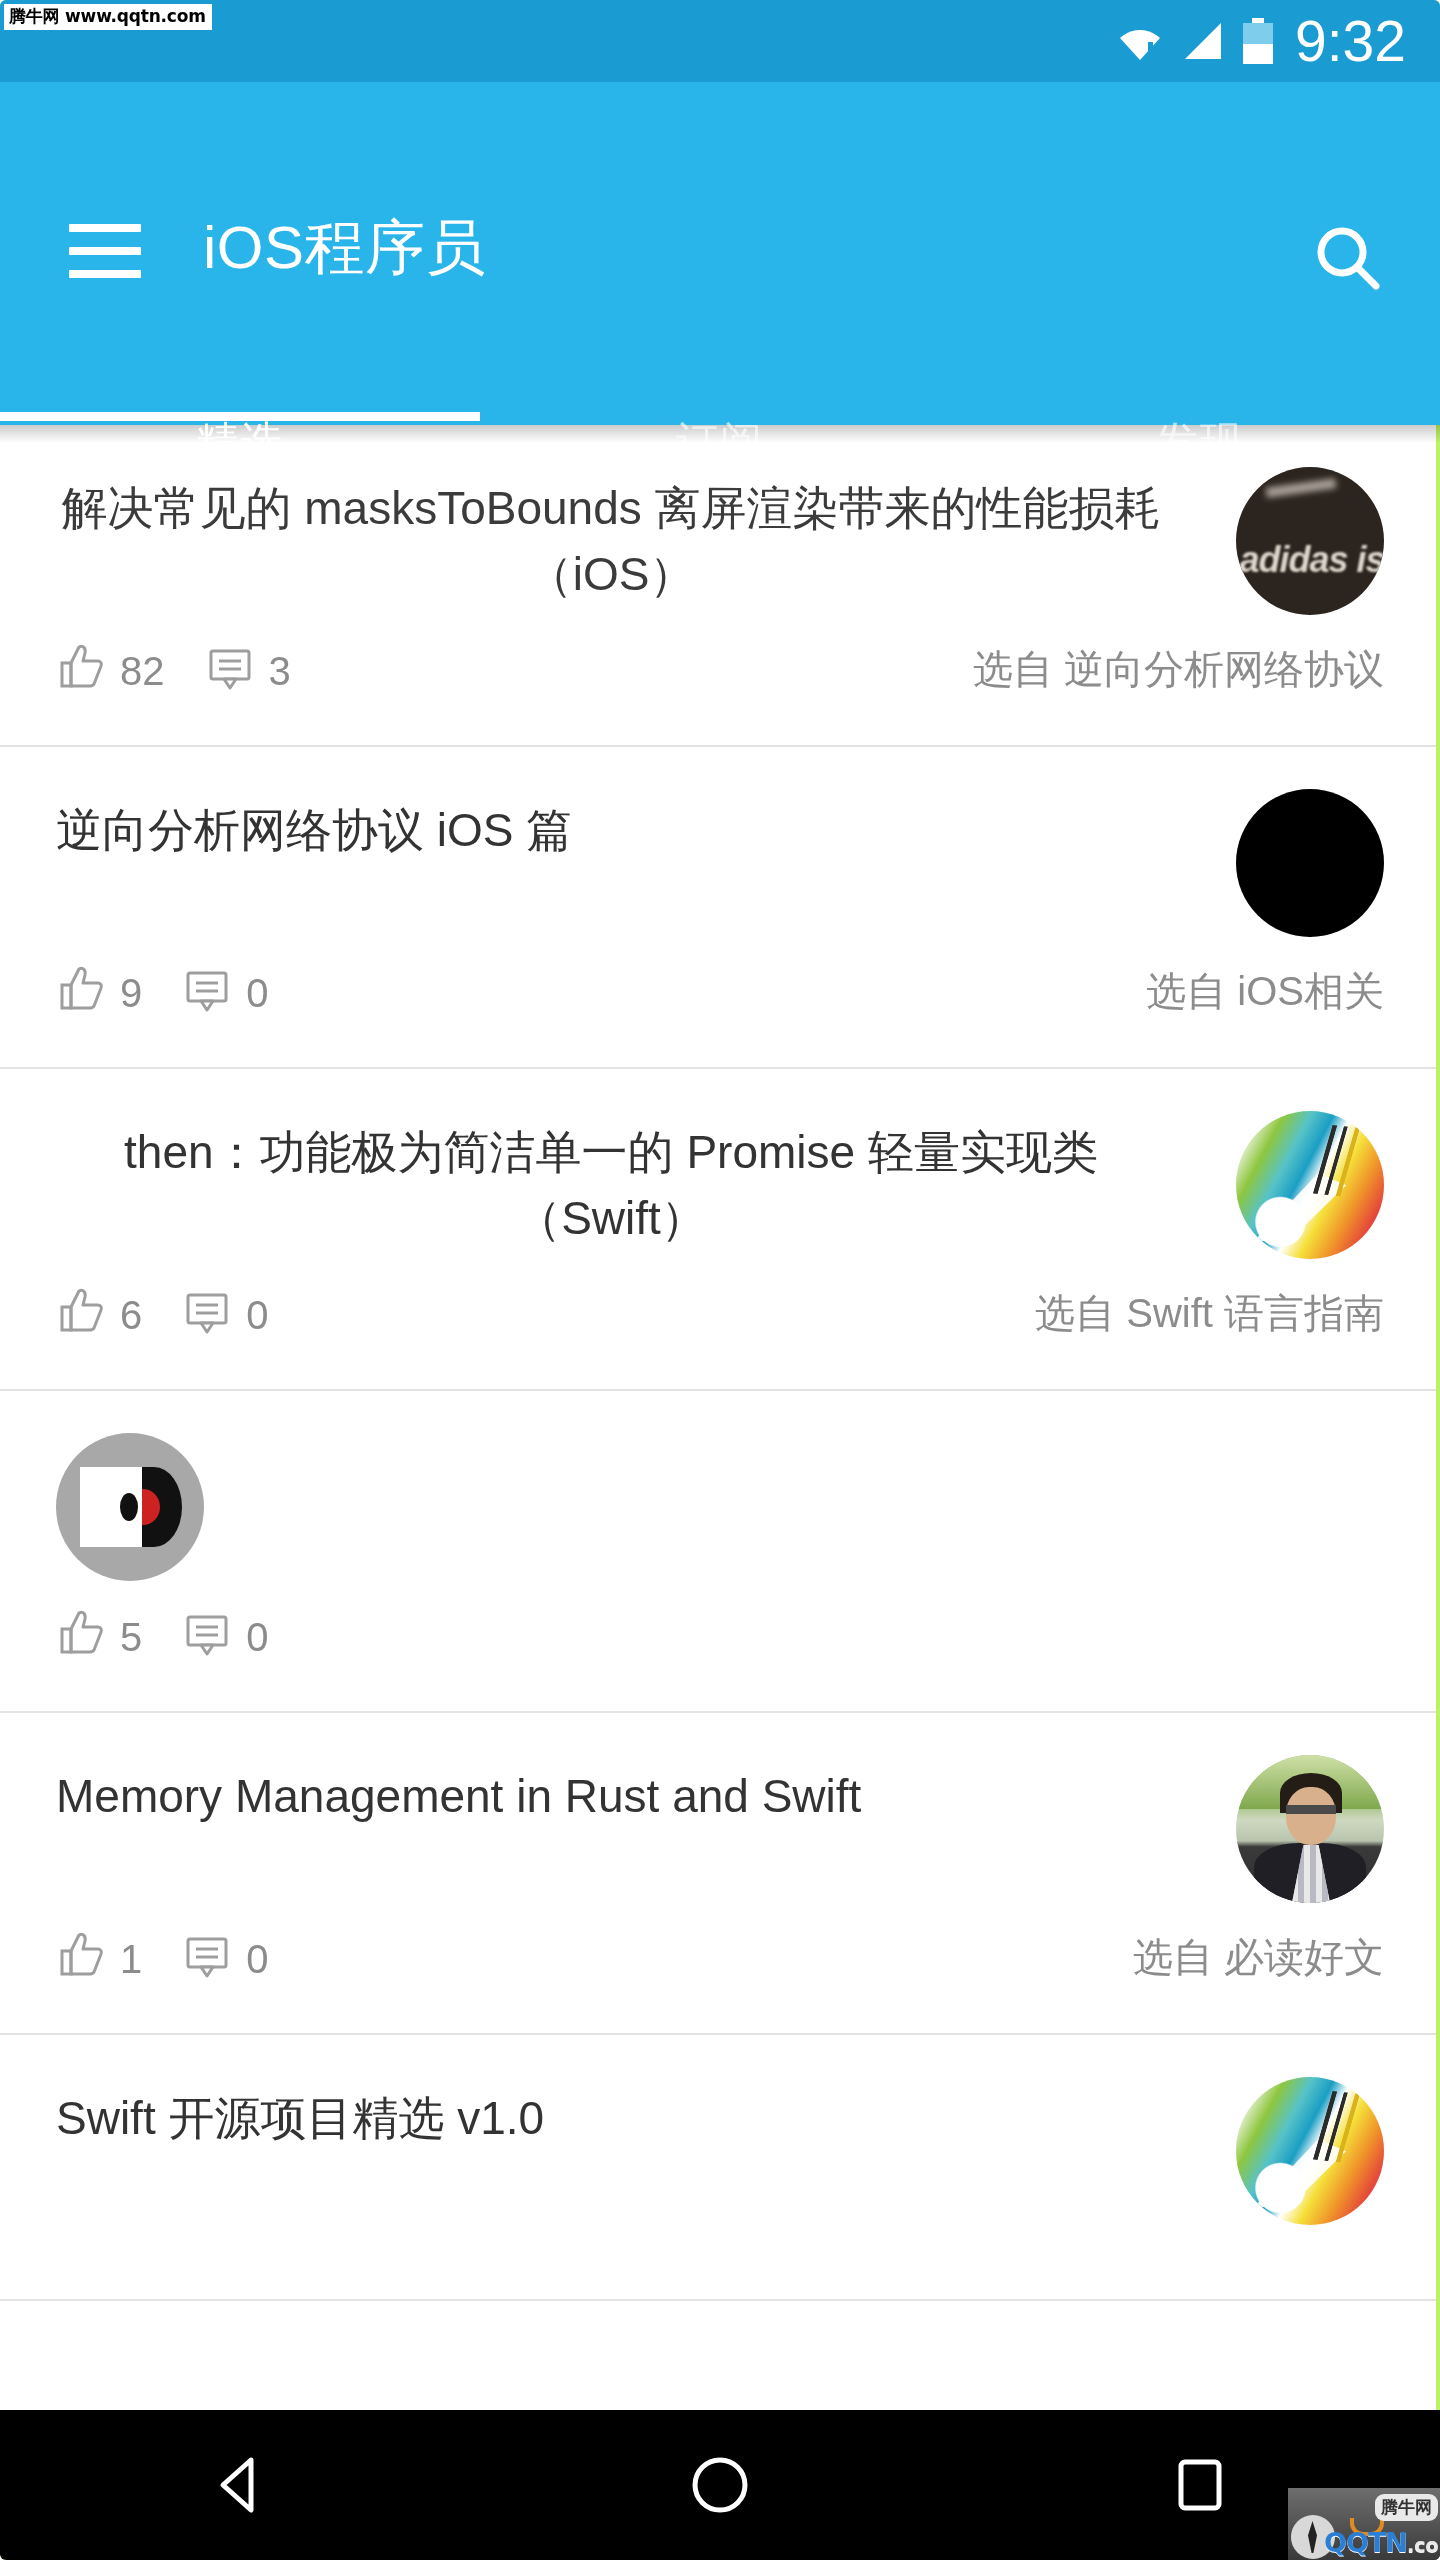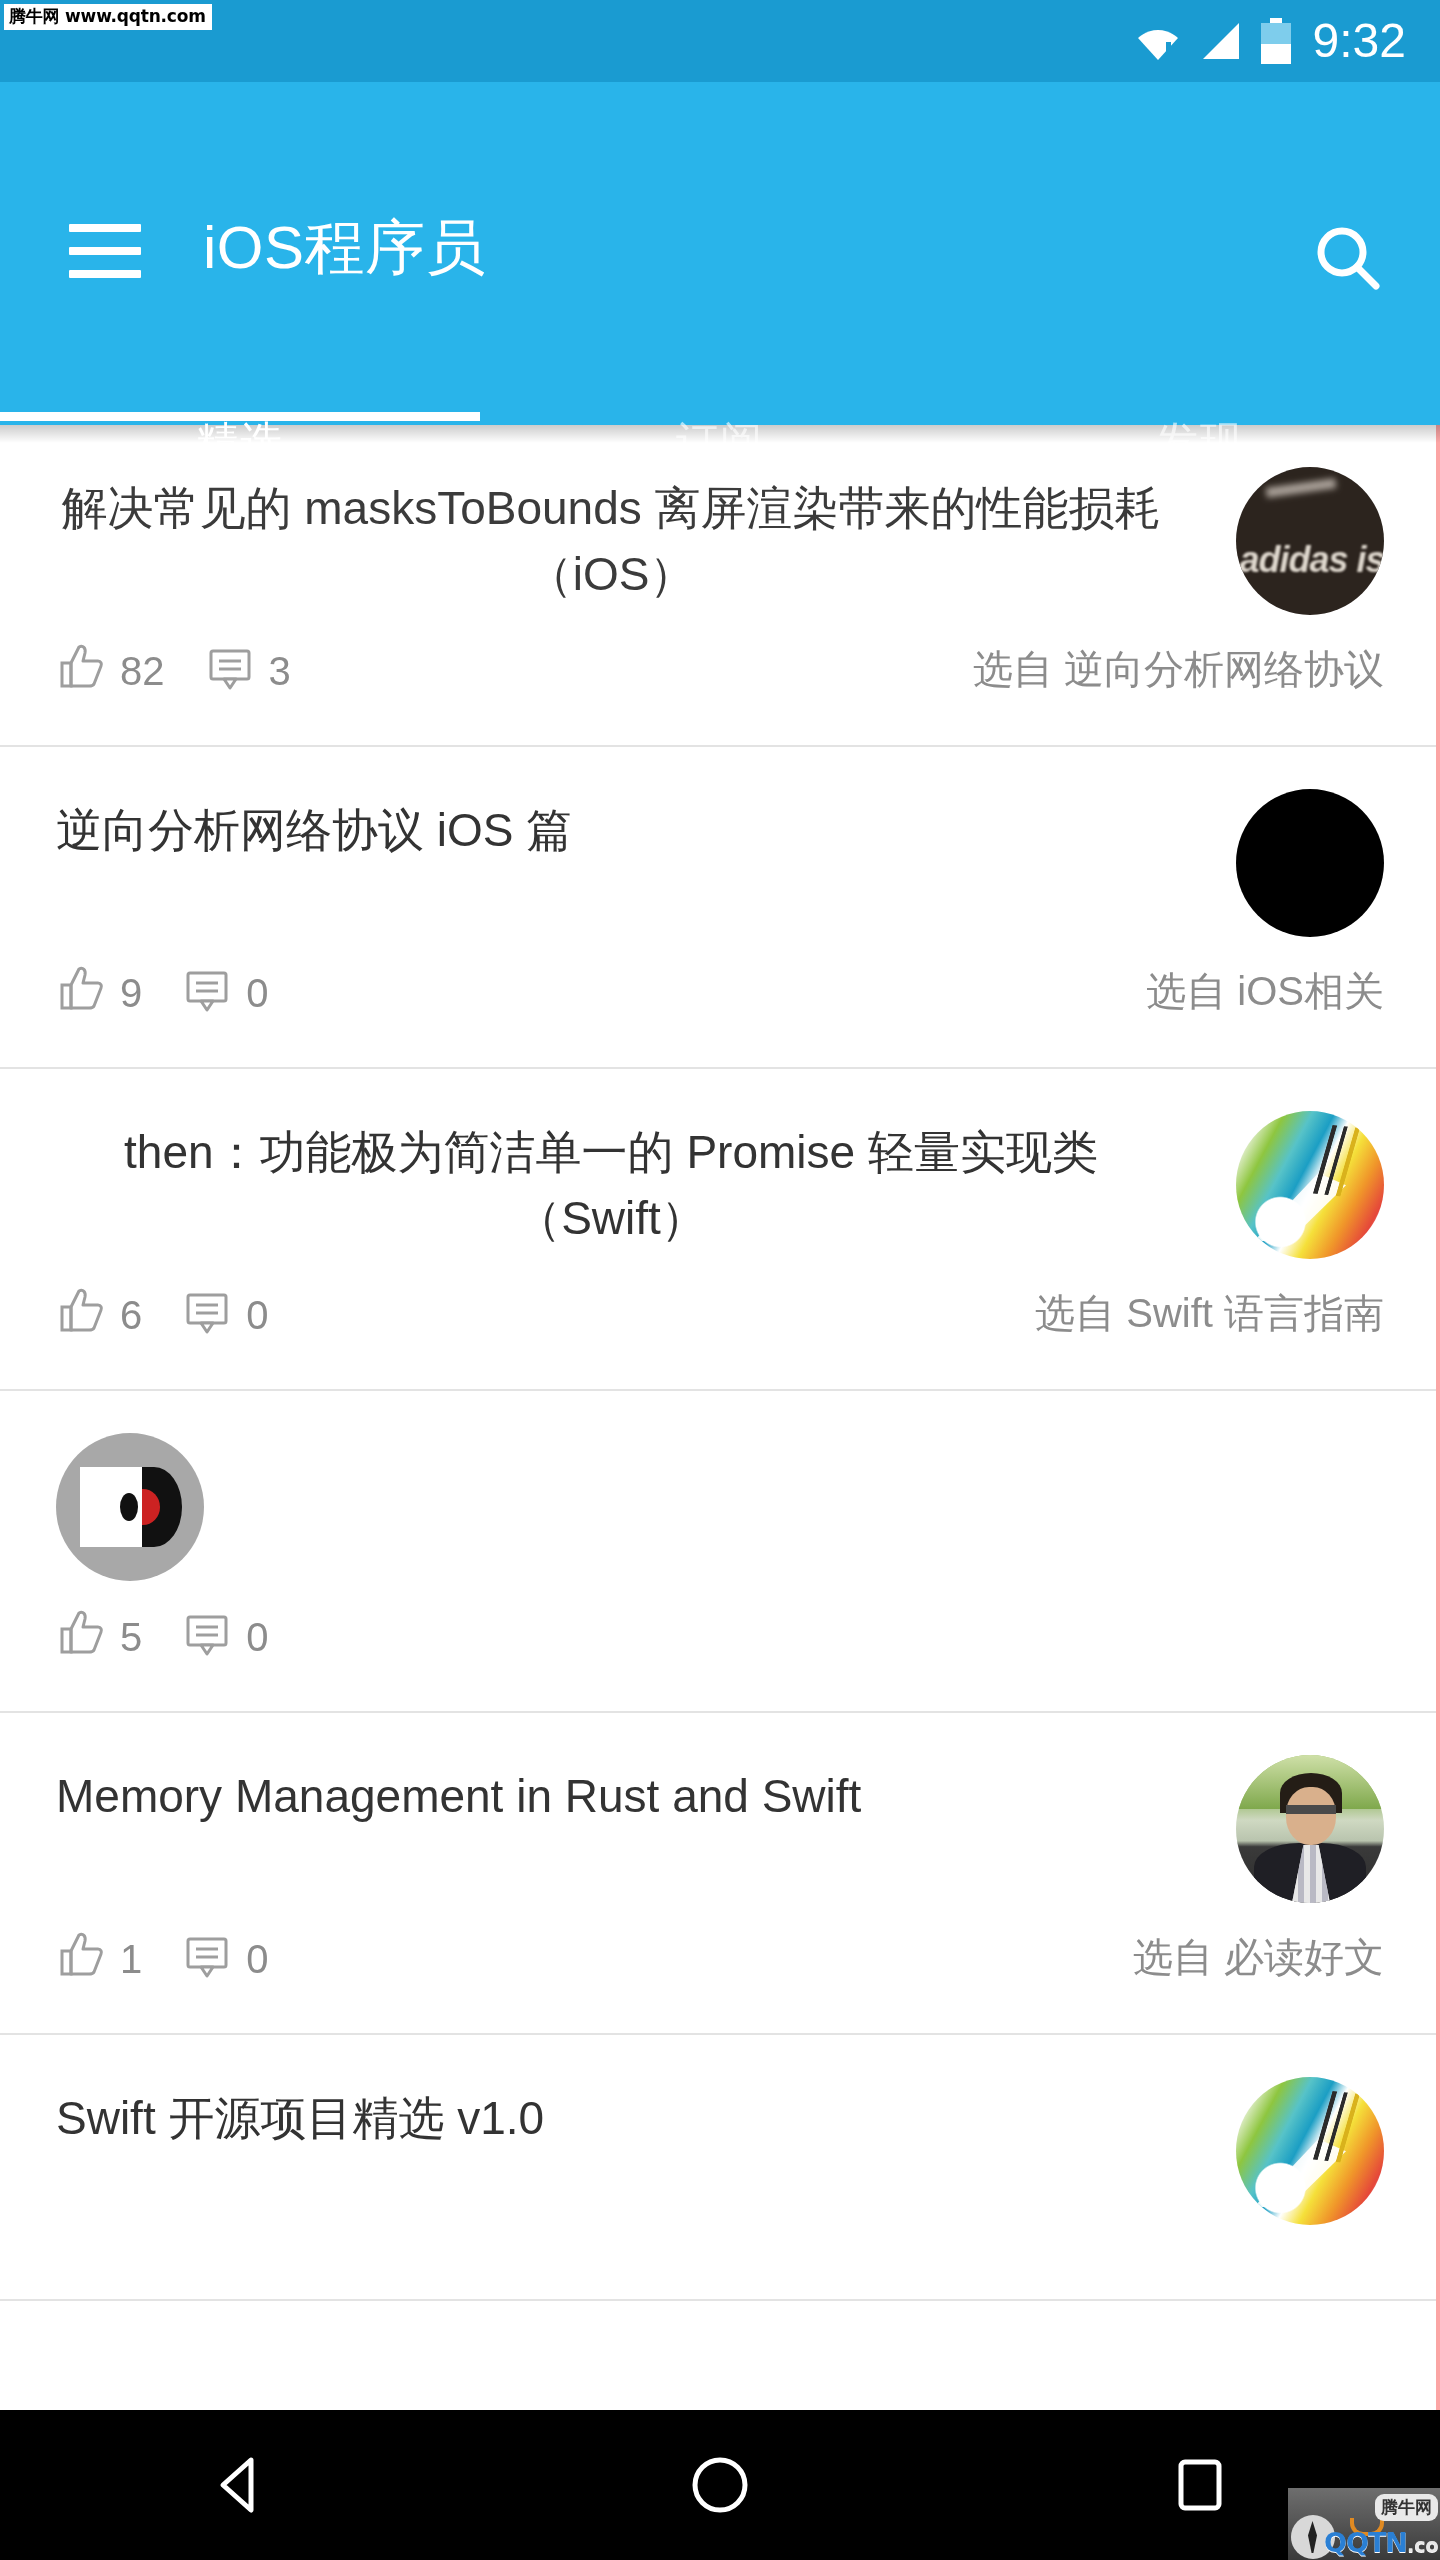--- a/index.html
+++ b/index.html
@@ -12,22 +12,23 @@
     width: 1440px;
     height: 2560px;
     overflow: hidden;
     font-family: "Liberation Sans", "DejaVu Sans", sans-serif;
     -webkit-font-smoothing: antialiased;
   }
   #phone {
     position: relative;
     width: 1440px;
     height: 2560px;
-    background: #fca5a5;
+    background: #bef264;
     overflow: hidden;
+    border-radius: 6px;
   }
 
   
   .wm-top {
     position: absolute;
     top: 4px;
     left: 4px;
     z-index: 90;
     background: #ffffff;
     color: #000000;
@@ -70,21 +71,21 @@
     width: 30px; height: 41px;
     background: #ffffff;
   }
   .bat-fill {
     position: absolute; top: 0px; left: 0;
     width: 30px; height: 21px;
     background: #7ecdec;
   }
   .clock {
     color: #ffffff;
-    font-size: 48px;
+    font-size: 57px;
     font-weight: 400;
     letter-spacing: 0px;
     line-height: 1;
     margin-left: 4px;
     font-family: "Liberation Sans", sans-serif;
   }
 
   
   .appbar {
     position: absolute;

